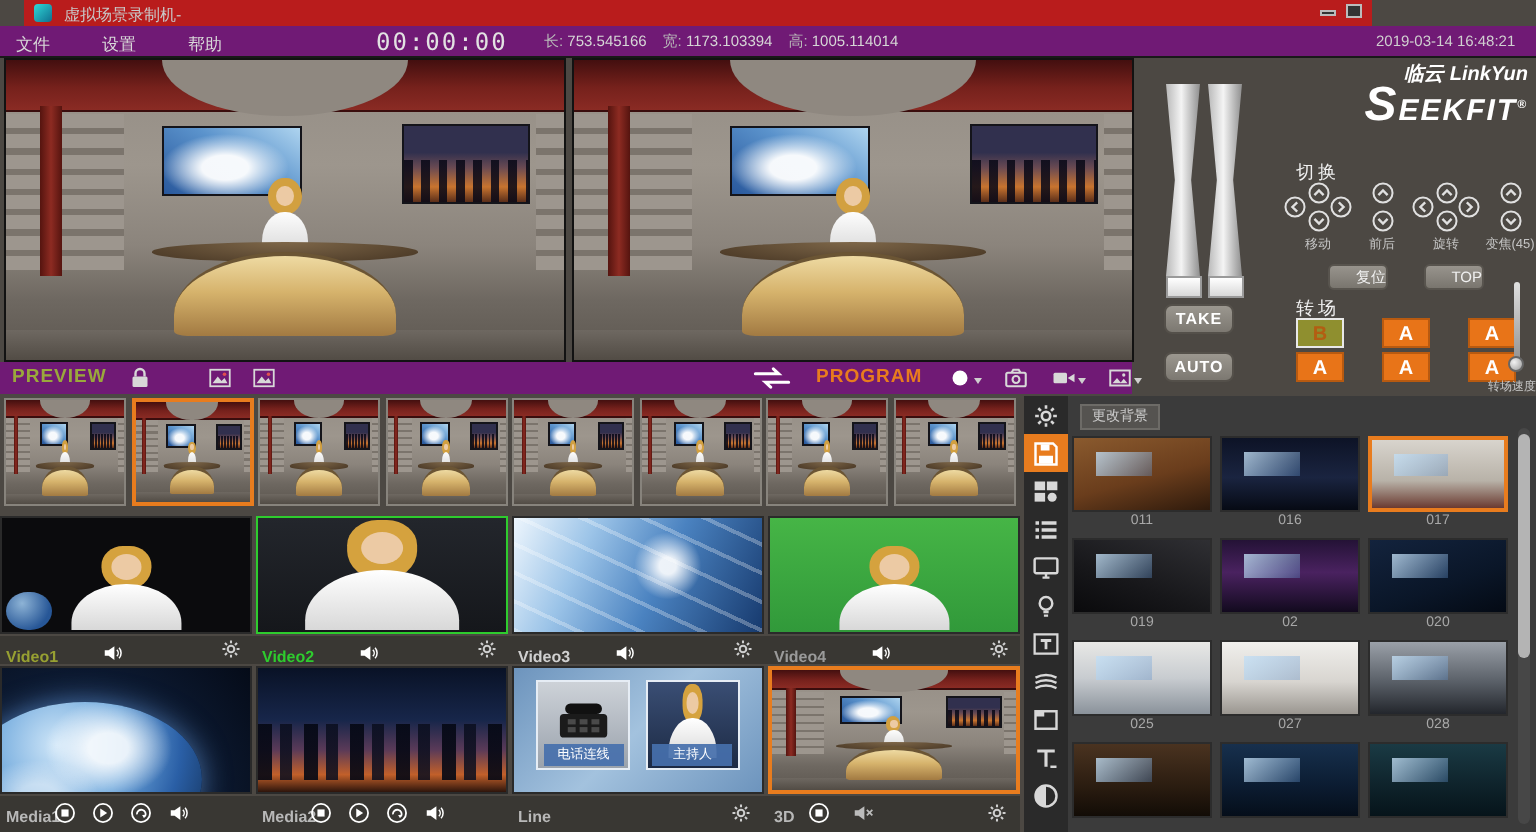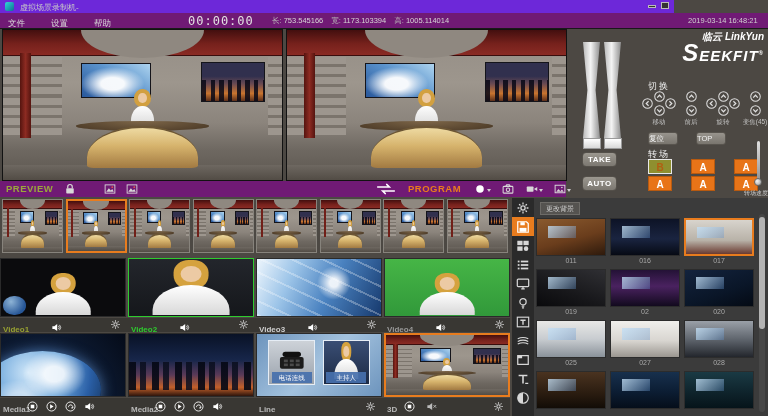--- a/index.html
+++ b/index.html
@@ -1,21 +1,21 @@
 <!DOCTYPE html>
 <html><head>
 <meta charset="utf-8">
 <style>
   * { box-sizing: border-box; margin: 0; padding: 0; }
   body { font-family: "Liberation Sans", "DejaVu Sans", sans-serif; background:#222; }
   .app { position:relative; width:768px; height:416px; overflow:hidden;
          background:#4c4843; font-family:"Liberation Sans","DejaVu Sans",sans-serif; }
 
   
-  .titlebar { position:absolute; left:0; top:0; width:674px; height:13px; background:#6d28d9; }
+  .titlebar { position:absolute; left:12px; top:0; width:674px; height:13px; background:#b91c1c; }
   .app-icon { position:absolute; left:5px; top:2px; width:9px; height:9px;
               background:linear-gradient(135deg,#2fd8d8,#0f6f8f); border-radius:2px; }
   .win-title { position:absolute; left:20px; top:2px; font-size:8px; color:#c8c8c8; }
   .win-btn { position:absolute; top:2px; width:8px; height:7px; border:1px solid #bbb; background:#333; }
   .win-btn.min { right:18px; height:3px; top:5px; }
   .win-btn.cls { right:5px; }
   .menubar { position:absolute; left:0; top:13px; width:768px; height:16px; background:#701a75; border-bottom:1px solid #191919; }
   .menus { position:absolute; left:8px; top:0; height:16px; line-height:16px; }
   .menu-item { display:inline-block; margin-right:26px; font-size:8.5px; color:#d8d8d8; }
   .timer { position:absolute; left:188px; top:1px; font-family:"DejaVu Sans Mono",monospace;
@@ -98,23 +98,23 @@
   .pads { position:absolute; left:642px; top:91px; width:124px; display:flex; justify-content:space-between; }
   .pad { position:relative; height:38px; }
   .pad.w4 { width:34px; } .pad.w2 { width:22px; }
   .pad .arrow { position:absolute; width:11px; height:11px; }
   .pad .arrow svg { display:block; width:100%; height:100%; }
   .arrow.up { left:50%; margin-left:-5.5px; top:0; }
   .arrow.down { left:50%; margin-left:-5.5px; top:14px; transform:rotate(180deg); }
   .arrow.lt { left:0; top:7px; transform:rotate(-90deg); }
   .arrow.rt { right:0; top:7px; transform:rotate(90deg); }
   .pad-label { position:absolute; left:-6px; right:-6px; top:27px; text-align:center; font-size:6.5px; color:#c4c4c4; }
-  .sm-btn { position:absolute; top:132px; width:30px; height:13px; text-align:left; line-height:12px;
+  .sm-btn { position:absolute; top:132px; width:30px; height:13px; text-align:right; line-height:12px;
             background:linear-gradient(#98948d,#79756e); border:1px solid #58544e; border-radius:3px;
-            color:#f0f0f0; font-size:7.5px; }
+            color:#f0f0f0; font-size:7.5px;margin-left:16px; }
   .sm-btn.reset { left:648px; } .sm-btn.top { left:696px; }
   .trans-grid { position:absolute; left:648px; top:159px; width:110px; display:grid;
                 grid-template-columns:repeat(3,24px); gap:2px 19px; }
   .tr-btn { width:24px; height:15px; text-align:center; line-height:15px; font-size:10px; font-weight:bold;
             background:#e87418; border:1px solid #b85a10; color:#fff; }
   .tr-btn.active { background:#8f8f2f; border:1px solid #e8e8e8; color:#b35e12; }
   .speed-track { position:absolute; left:757px; top:141px; width:3px; height:44px;
             background:linear-gradient(#e0e0e0,#8a8a8a); border-radius:2px; }
   .speed-knob { position:absolute; left:754px; top:178px; width:8px; height:8px; border-radius:50%;
             background:radial-gradient(circle at 35% 35%,#f2f2f2,#9a9a9a); border:1px solid #666; }

